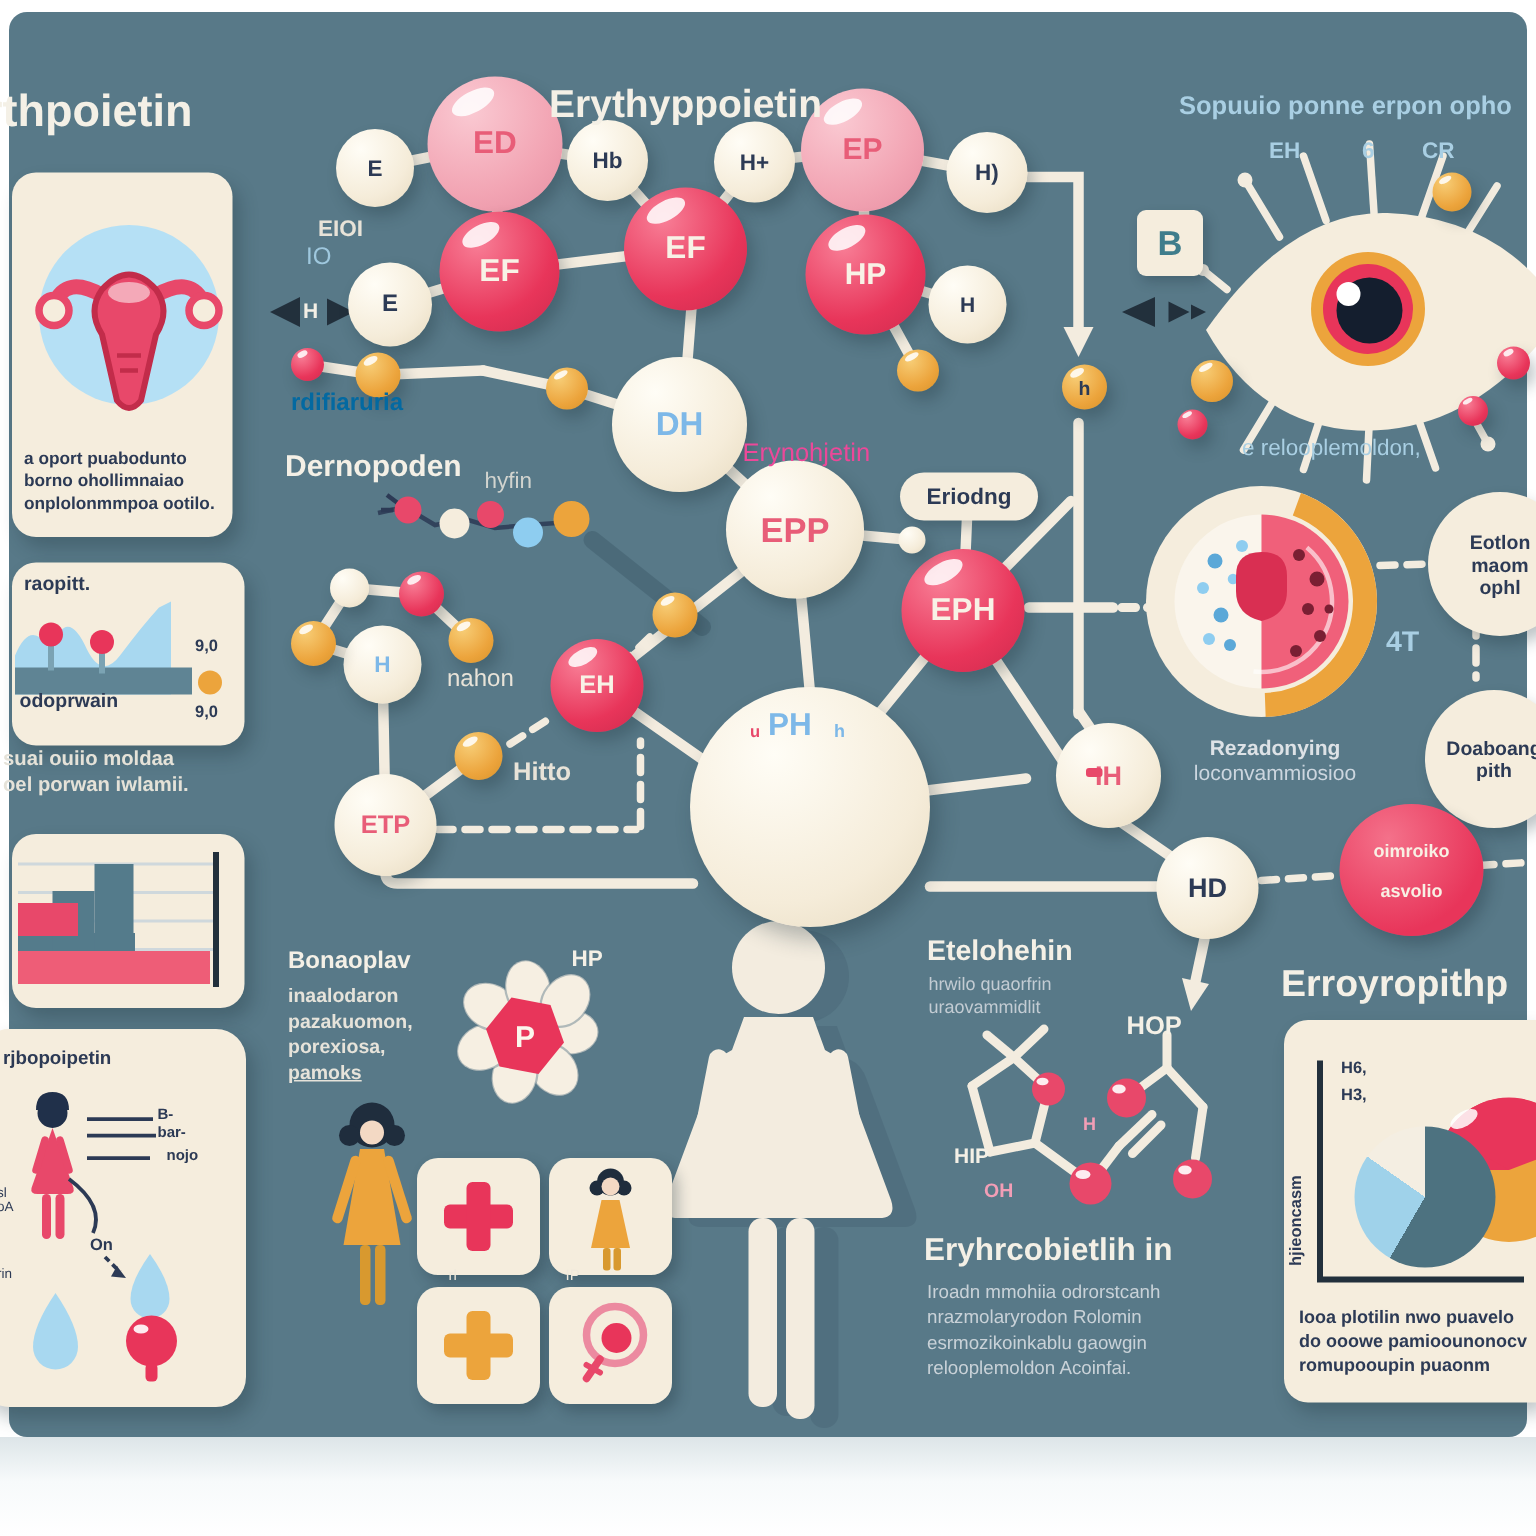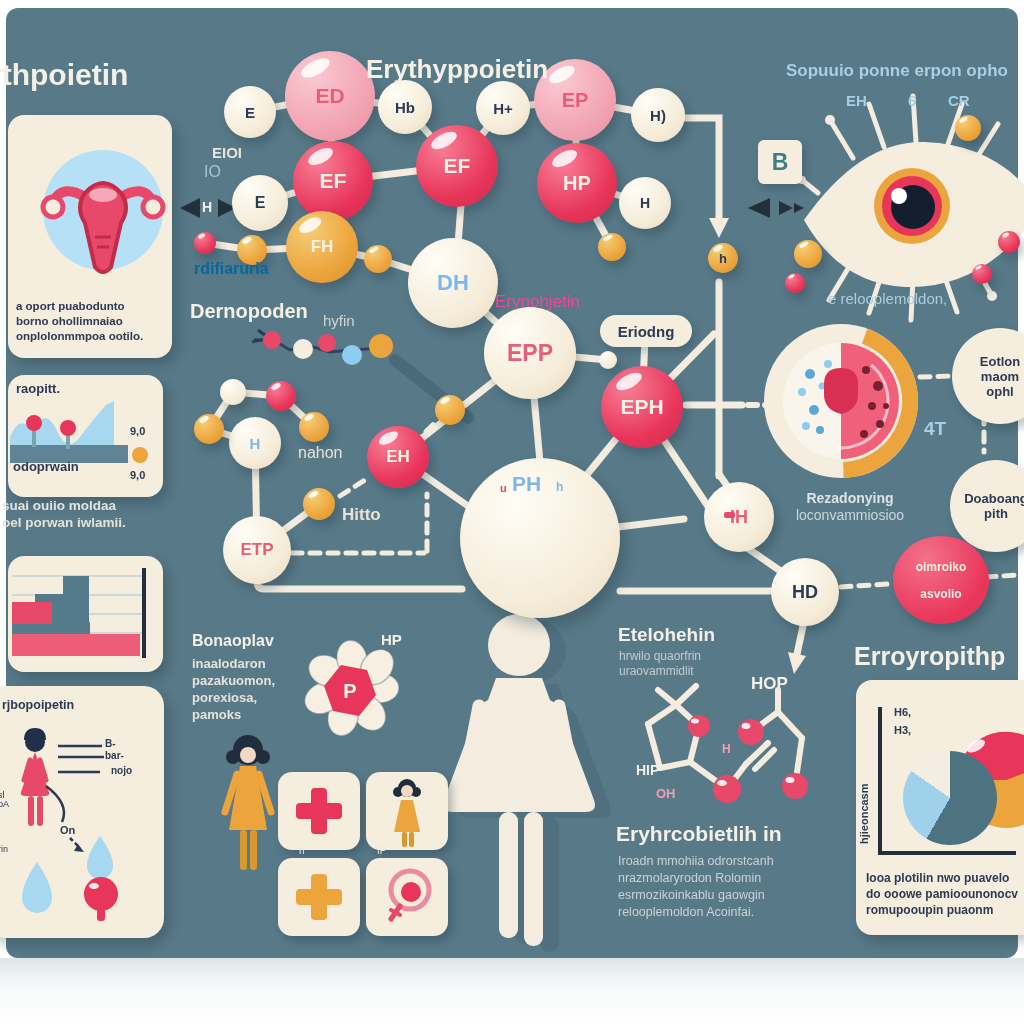--- a/index.html
+++ b/index.html
@@ -249,21 +249,20 @@
   <div class="node pink" style="left:285px;top:51px;width:90px;height:90px;font-size:21px;">ED</div>
   <div class="node white" style="left:378px;top:80px;width:54px;height:54px;font-size:15px;">Hb</div>
   <div class="node white" style="left:476px;top:81px;width:54px;height:54px;font-size:15px;">H+</div>
   <div class="node pink" style="left:534px;top:59px;width:82px;height:82px;font-size:20px;">EP</div>
   <div class="node white" style="left:631px;top:88px;width:54px;height:54px;font-size:15px;">H)</div>
   <div class="node white" style="left:232px;top:175px;width:56px;height:56px;font-size:16px;">E</div>
   <div class="node red" style="left:293px;top:141px;width:80px;height:80px;font-size:21px;">EF</div>
   <div class="node red" style="left:416px;top:125px;width:82px;height:82px;font-size:21px;">EF</div>
   <div class="node red" style="left:537px;top:143px;width:80px;height:80px;font-size:20px;">HP</div>
   <div class="node white" style="left:619px;top:177px;width:52px;height:52px;font-size:14px;">H</div>
-  <div class="node orange" style="left:286px;top:211px;width:72px;height:72px;font-size:17px;color:#f8f2e6;">FH</div>
   <div class="node white" style="left:408px;top:238px;width:90px;height:90px;font-size:22px;color:#7db8e8;">DH</div>
   <div class="node white" style="left:484px;top:307px;width:92px;height:92px;font-size:23px;color:#e85d78;">EPP</div>
   <div class="node red" style="left:601px;top:366px;width:82px;height:82px;font-size:21px;">EPH</div>
   <div class="node red" style="left:367px;top:426px;width:62px;height:62px;font-size:17px;">EH</div>
   <div class="node white" style="left:229px;top:417px;width:52px;height:52px;font-size:15px;color:#7db8e8;">H</div>
   <div class="node white" style="left:223px;top:516px;width:68px;height:68px;font-size:17px;color:#e85d78;">ETP</div>
   <div class="node white" style="left:704px;top:482px;width:70px;height:70px;font-size:18px;color:#e85d78;">IH</div>
   <div class="node white" style="left:771px;top:558px;width:68px;height:68px;font-size:18px;">HD</div>
   <div class="node orange" style="left:708px;top:243px;width:30px;height:30px;font-size:13px;">h</div>
   <div class="abs" style="left:724px;top:512px;width:11px;height:6px;background:#e8486a;border-radius:2px;z-index:31;"></div>
@@ -332,21 +331,21 @@
     <div>
       <div>Doaboang</div>
       <div>pith</div>
     </div>
   </div>
   <div id="blob">
     <div>oimroiko</div>
     <div>asvolio</div>
   </div>
 
-  <div class="card" style="left:8px;top:115px;width:147px;height:243px;padding-left:17px;">
+  <div class="card" style="left:8px;top:115px;width:147px;height:243px;">
     <svg width="155" height="180">
       <circle cx="78" cy="95" r="60" fill="#b5e0f5"></circle>
       <path d="M60,82 Q36,68 28,88" stroke="#e8486a" stroke-width="10" fill="none" stroke-linecap="round"></path>
       <path d="M96,82 Q120,68 128,88" stroke="#e8486a" stroke-width="10" fill="none" stroke-linecap="round"></path>
       <circle cx="28" cy="92" r="10" fill="#f5eddd" stroke="#e8486a" stroke-width="5"></circle>
       <circle cx="128" cy="92" r="10" fill="#f5eddd" stroke="#e8486a" stroke-width="5"></circle>
       <path d="M60,78 Q78,58 96,78 Q106,92 96,108 L86,152 Q78,162 70,152 L60,108 Q50,92 60,78 Z" fill="#e8486a" stroke="#c22c4a" stroke-width="4"></path>
       <ellipse cx="78" cy="80" rx="14" ry="7" fill="#f4a9b8"></ellipse>
       <line x1="70" y1="122" x2="86" y2="122" stroke="#c22c4a" stroke-width="3"></line>
       <line x1="72" y1="132" x2="84" y2="132" stroke="#c22c4a" stroke-width="3"></line>
@@ -422,21 +421,21 @@
     <div class="abs nt" style="left:74px;top:138px;font-size:11px;font-weight:bold;">On</div>
     <div class="abs nt" style="left:12px;top:104px;font-size:9px;">sl</div>
     <div class="abs nt" style="left:12px;top:113px;font-size:9px;">oA</div>
     <div class="abs nt" style="left:12px;top:158px;font-size:9px;">rin</div>
   </div>
 
   <div class="txt wt" style="left:192px;top:632px;font-size:16px;">Bonaoplav</div>
   <div class="txt" style="left:192px;top:656px;font-size:13px;color:#e6e3da;font-weight:bold;">inaalodaron</div>
   <div class="txt" style="left:192px;top:673px;font-size:13px;color:#e6e3da;font-weight:bold;">pazakuomon,</div>
   <div class="txt" style="left:192px;top:690px;font-size:13px;color:#e6e3da;font-weight:bold;">porexiosa,</div>
-  <div class="txt" style="left:192px;top:707px;font-size:13px;color:#e6e3da;font-weight:bold;">pamoks</div>
+  <div class="txt" style="left:192px;top:707px;font-size:13px;color:#e6e3da;font-weight:bold;text-decoration:underline;">pamoks</div>
   <div class="txt wt" style="left:381px;top:631px;font-size:15px;">HP</div>
 
   <svg class="abs" style="left:298px;top:636px;z-index:22;" width="104" height="106">
     <g fill="#f6efe2" stroke="rgba(90,120,135,.45)" stroke-width="1.5">
       <ellipse cx="82" cy="52" rx="15" ry="19" transform="rotate(90 82 52)"></ellipse>
       <ellipse cx="71" cy="77" rx="15" ry="19" transform="rotate(141 71 77)"></ellipse>
       <ellipse cx="45" cy="81" rx="15" ry="19" transform="rotate(193 45 81)"></ellipse>
       <ellipse cx="25" cy="62" rx="15" ry="19" transform="rotate(244 25 62)"></ellipse>
       <ellipse cx="29" cy="35" rx="15" ry="19" transform="rotate(296 29 35)"></ellipse>
       <ellipse cx="54" cy="23" rx="15" ry="19" transform="rotate(347 54 23)"></ellipse>

